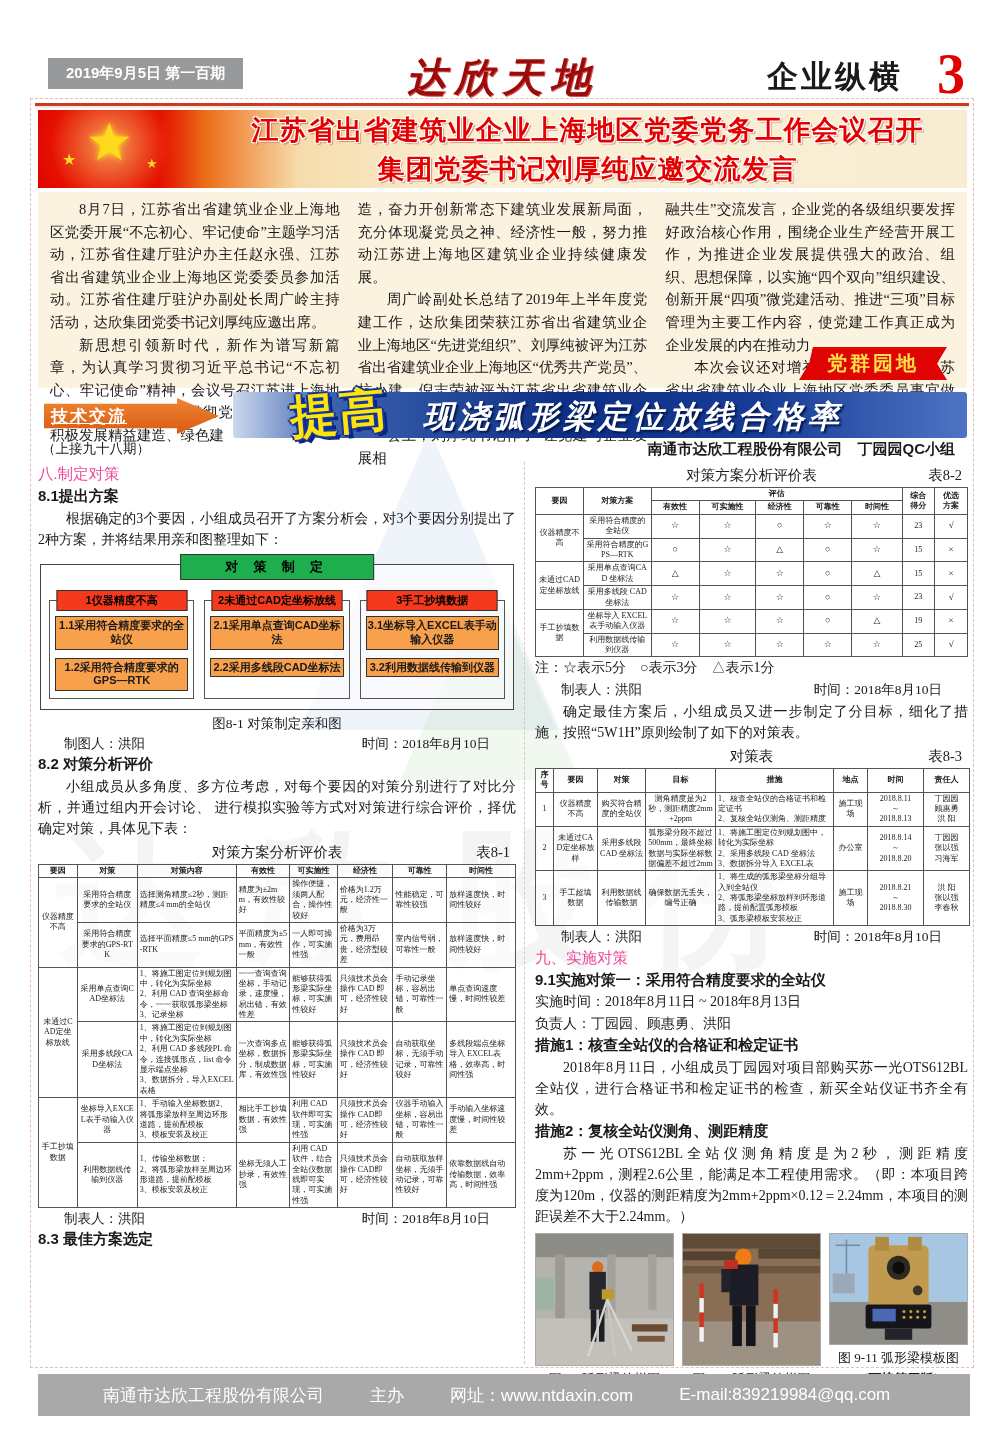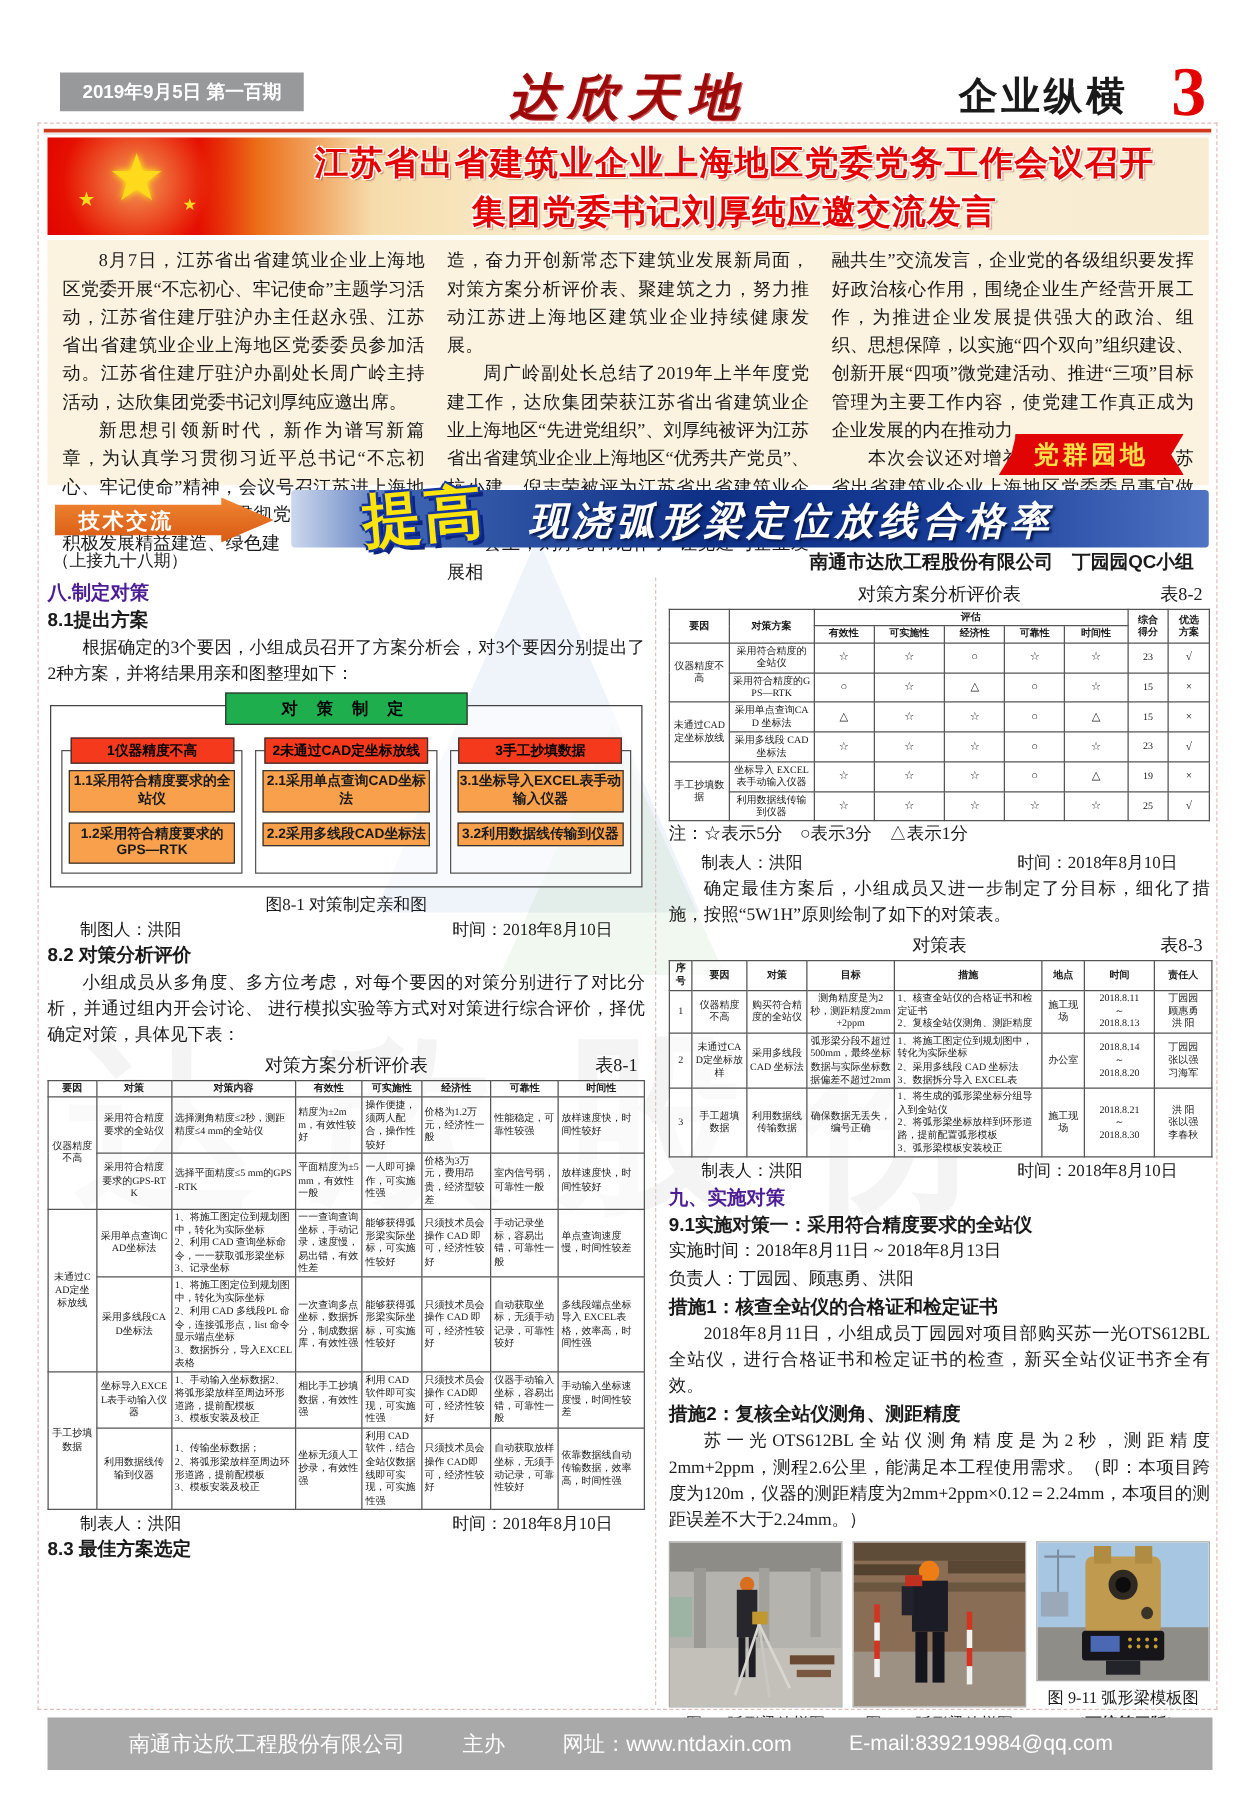--- a/index.html
+++ b/index.html
@@ -25,32 +25,32 @@
   .banner-titles{flex:1;display:flex;flex-direction:column;justify-content:center;align-items:center;gap:3px;}
   .banner-line{color:#e50000;font-weight:bold;font-size:27px;letter-spacing:1px;font-family:"Liberation Sans",sans-serif;text-shadow:-1px -1px 0 #fff,1px -1px 0 #fff,-1px 1px 0 #fff,1px 1px 0 #fff,2px 2px 1px rgba(120,0,0,.35);}
   
   .article{position:absolute;left:38px;right:28px;top:192px;height:196px;background:#fbf2df;display:flex;gap:18px;padding:6px 12px;box-sizing:border-box;}
   .art-col{flex:1;text-align:justify;font-size:14.5px;line-height:1.56;}
   .para{margin:0;}
   .para.ind{text-indent:2em;}
   .badge{position:absolute;right:20px;bottom:8px;background:#e00404;color:#fde047;font-weight:bold;font-size:20px;letter-spacing:3px;padding:3px 28px;clip-path:polygon(14px 0,100% 0,calc(100% - 10px) 50%,100% 100%,0 100%,10px 50%);}
   
   .tech{position:absolute;left:38px;right:28px;top:392px;height:68px;}
-  .ribbon{position:absolute;left:6px;top:6px;width:175px;height:36px;background:linear-gradient(180deg,#f08632,#d85a14);clip-path:polygon(0 16%,76% 16%,76% 0,100% 50%,76% 100%,76% 84%,0 84%);color:#fff;font:bold 17px "Liberation Sans",sans-serif;display:flex;align-items:center;padding-left:19px;box-sizing:border-box;letter-spacing:2px;}
+  .ribbon{position:absolute;left:6px;top:6px;width:175px;height:36px;background:linear-gradient(180deg,#f08632,#d85a14);clip-path:polygon(0 16%,76% 16%,76% 0,100% 50%,76% 100%,76% 84%,0 84%);color:#fff;font:bold 17px "Liberation Sans",sans-serif;display:flex;align-items:center;padding-left:7px;box-sizing:border-box;letter-spacing:2px;text-decoration:underline;}
   .continues{position:absolute;left:4px;top:48px;font-size:13.5px;}
   .blue-bar{position:absolute;left:195px;right:0;top:0;height:46px;background:linear-gradient(90deg,#cdd8ee 0%,#3c63b0 13%,#0e2f86 45%,#173c96 72%,#4f74c4 100%);border-radius:3px;}
   .bar-title{position:absolute;left:385px;top:4px;color:#fff;font-size:31px;font-weight:bold;font-style:italic;letter-spacing:4px;font-family:"Liberation Sans",sans-serif;text-shadow:2px 2px 2px #05194e;}
   .tigao{position:absolute;left:252px;top:-10px;font-size:47px;font-weight:bold;color:#ffe40a;letter-spacing:2px;transform:rotate(-5deg);font-family:"Liberation Sans",sans-serif;text-shadow:-2px 0 #1536a0,2px 0 #1536a0,0 -2px #1536a0,0 2px #1536a0,4px 4px 0 #0a2480;z-index:2;}
   .byline{position:absolute;right:12px;top:48px;font-weight:bold;font-size:15px;font-family:"Liberation Sans",sans-serif;text-align:right;}
   
   .main{position:absolute;left:38px;top:462px;width:930px;height:902px;}
   .vdiv{position:absolute;left:486px;top:0;bottom:0;border-left:1px dashed #d9c4c4;}
   .col-left{position:absolute;left:0;top:0;width:478px;}
   .col-right{position:absolute;left:497px;top:0;width:433px;}
-  .sec-h{color:#4c1d95;font-weight:bold;font-size:15.5px;margin:2px 0 1px;}
+  .sec-h{color:#ec4899;font-weight:normal;font-size:15.5px;margin:2px 0 1px;}
   .sub-h{font-weight:bold;font-size:15px;margin:2px 0;font-family:"Liberation Sans",sans-serif;}
   .body-p{font-size:14px;line-height:1.5;text-align:justify;margin:1px 0;text-indent:2em;}
   .plain-p{font-size:14px;line-height:1.45;margin:1px 0;}
   
   .aff{border:1.5px solid #444;margin:14px 2px 4px;padding:22px 8px 10px;position:relative;display:flex;gap:10px;background:rgba(255,255,255,.6);}
   .aff-root{position:absolute;top:-11px;left:50%;transform:translateX(-50%);background:#1fae4d;border:1.5px solid #333;color:#093;color:#0a3;color:#063;font-weight:bold;font-size:13px;padding:3px 44px;letter-spacing:6px;white-space:nowrap;color:#0b4f21;}
   .aff-group{flex:1;border:1px solid #555;position:relative;padding:15px 5px 7px;display:flex;flex-direction:column;gap:8px;margin-top:13px;}
   .aff-head{position:absolute;top:-11px;left:50%;transform:translateX(-50%);width:90%;background:#f4391d;border:1px solid #333;color:#000;font-weight:bold;font-size:11px;text-align:center;padding:2px 0;font-family:"Liberation Sans",sans-serif;}
   .aff-item{background:#f9a04c;border:1px solid #333;font-weight:bold;font-size:11px;text-align:center;padding:2px 1px;font-family:"Liberation Sans",sans-serif;line-height:1.25;}
   .fig-cap{text-align:center;font-size:13.5px;margin-top:5px;}
@@ -102,21 +102,21 @@
       <div class="banner-line">集团党委书记刘厚纯应邀交流发言</div>
     </div>
   </div>
 
   <div class="article">
     <div class="art-col">
         <p class="para ind">8月7日，江苏省出省建筑业企业上海地区党委开展“不忘初心、牢记使命”主题学习活动，江苏省住建厅驻沪办主任赵永强、江苏省出省建筑业企业上海地区党委委员参加活动。江苏省住建厅驻沪办副处长周广岭主持活动，达欣集团党委书记刘厚纯应邀出席。</p>
         <p class="para ind">新思想引领新时代，新作为谱写新篇章，为认真学习贯彻习近平总书记“不忘初心、牢记使命”精神，会议号召江苏进上海地区建筑业企业，认真贯彻党的十九大精神，积极发展精益建造、绿色建</p>
       </div>
     <div class="art-col">
-        <p class="para">造，奋力开创新常态下建筑业发展新局面，对策方案分析评价表、聚建筑之力，努力推动江苏进上海地区建筑业企业持续健康发展。</p>
+        <p class="para">造，奋力开创新常态下建筑业发展新局面，充分体现凝党员之神、经济性一般，努力推动江苏进上海地区建筑业企业持续健康发展。</p>
         <p class="para ind">周广岭副处长总结了2019年上半年度党建工作，达欣集团荣获江苏省出省建筑业企业上海地区“先进党组织”、刘厚纯被评为江苏省出省建筑业企业上海地区“优秀共产党员”、杭小建、倪志荣被评为江苏省出省建筑业企业上海地区“优秀党务工作者”。</p>
         <p class="para ind">会上，刘厚纯书记作了“让党建与企业发展相</p>
       </div>
     <div class="art-col">
         <p class="para">融共生”交流发言，企业党的各级组织要发挥好政治核心作用，围绕企业生产经营开展工作，为推进企业发展提供强大的政治、组织、思想保障，以实施“四个双向”组织建设、创新开展“四项”微党建活动、推进“三项”目标管理为主要工作内容，使党建工作真正成为企业发展的内在推动力。</p>
         <p class="para ind">本次会议还对增补杭小建同志加入江苏省出省建筑业企业上海地区党委委员事宜做了商议，在场代表一致通过。（吕传琴）</p>
       </div>
     <div class="badge">党群园地</div>
   </div>
 

